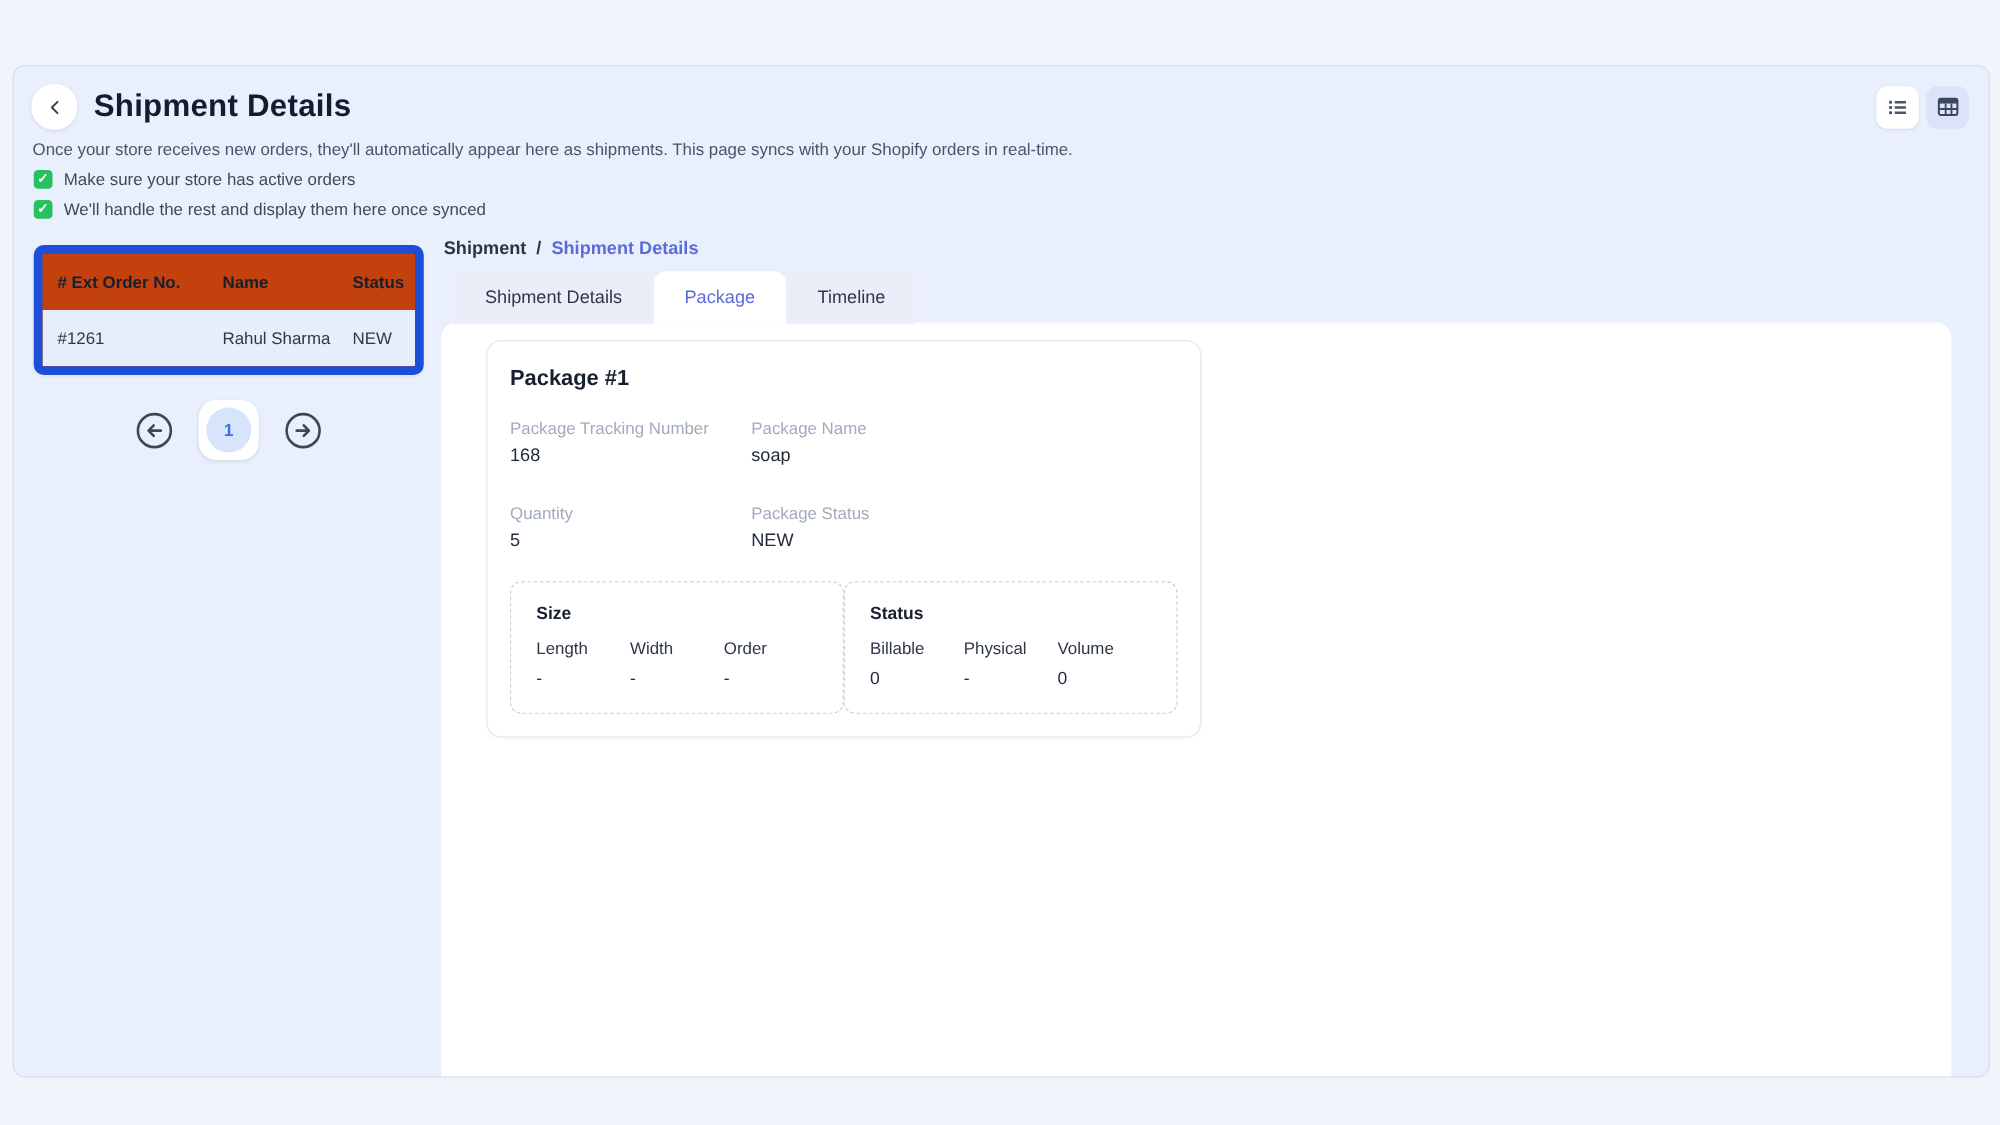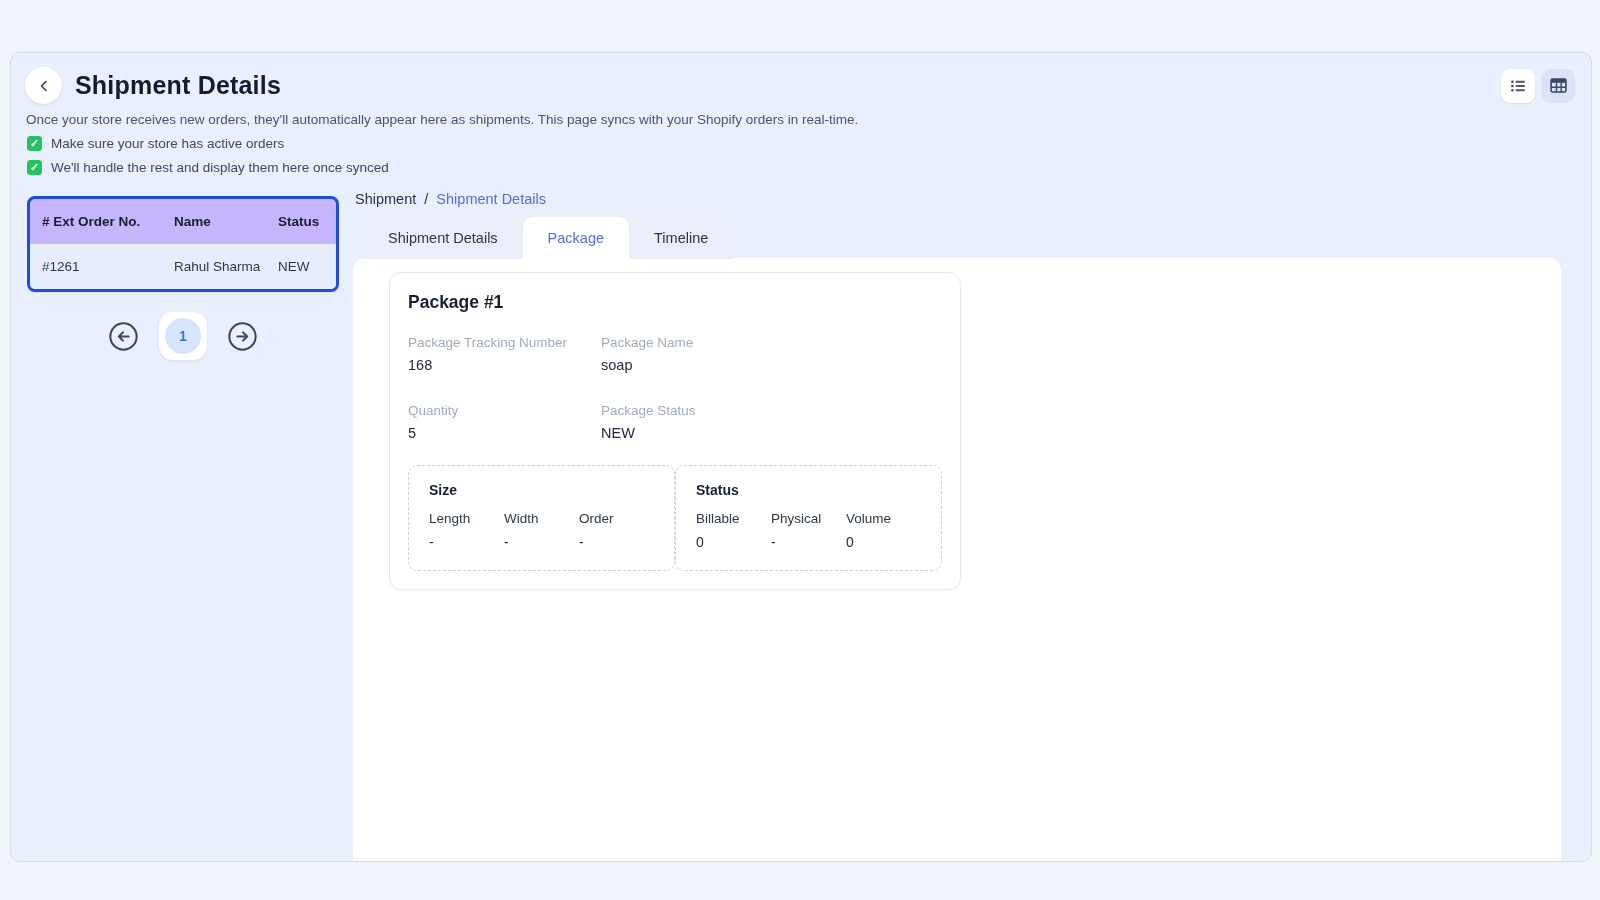--- a/index.html
+++ b/index.html
@@ -46,21 +46,21 @@
     width: 15px; height: 15px; border-radius: 3.5px; background: #26c160;
     color: #fff; font-size: 11px; font-weight: 700;
     display: flex; align-items: center; justify-content: center; line-height: 1;
     flex: 0 0 auto;
   }
   
   .content-row { display: flex; align-items: flex-start; padding: 14px 30px 0 16px; gap: 14px; }
   
   .left-col { width: 312px; flex: 0 0 auto; }
   .orders-card {
-    background: #c4b5fd; border: 3px solid #1d4ed8; border-radius: 8px;
+    background: #c2410c; border: 7px solid #1d4ed8; border-radius: 8px;
     overflow: hidden; margin-top: 7px;
     box-shadow: 0 1px 2px rgba(40,60,110,0.05);
   }
   .orders-grid { display: grid; grid-template-columns: 132px 104px 64px; }
   .orders-grid .cell { padding: 15px 4px 15px 12px; font-size: 13.5px; }
   .orders-head .cell { font-weight: 700; color: #18202f; }
   .orders-row { cursor: pointer; background: #e7eefb; }
   .orders-row .cell { color: #2e3747; }
   .pagination { display: flex; align-items: center; justify-content: center; gap: 20px; margin-top: 20px; }
   .page-arrow { width: 31px; height: 31px; border: none; background: transparent; padding: 0; cursor: pointer; }
@@ -69,21 +69,21 @@
     box-shadow: 0 1px 3px rgba(40,60,110,0.10);
   }
   .page-num {
     width: 36px; height: 36px; border-radius: 50%; border: none; cursor: pointer;
     background: #d7e5fc; color: #3e71e0; font-size: 14px; font-weight: 600;
     display: flex; align-items: center; justify-content: center;
     font-family: "Liberation Sans", sans-serif;
   }
   
   .right-col { flex: 1; min-width: 0; }
-  .breadcrumb { font-size: 14.5px; color: #2b3444; padding: 2px 0 10px 2px; }
+  .breadcrumb { font-size: 14.5px; color: #2b3444; padding: 2px 0 10px 2px; font-weight: bold; }
   .breadcrumb .crumb-parent { color: #2b3444; text-decoration: none; cursor: pointer; }
   .breadcrumb .crumb-sep { color: #2b3444; margin: 0 4px; }
   .breadcrumb .crumb-current { color: #5b6bd9; text-decoration: none; cursor: pointer; }
   .tabbar {
     display: inline-flex; background: #ebedf8; border-radius: 10px 10px 0 0;
     margin-left: 10px; position: relative; z-index: 2;
   }
   .tab {
     border: none; background: transparent; cursor: pointer;
     padding: 13px 25px; font-size: 14.5px; color: #2e3747;

